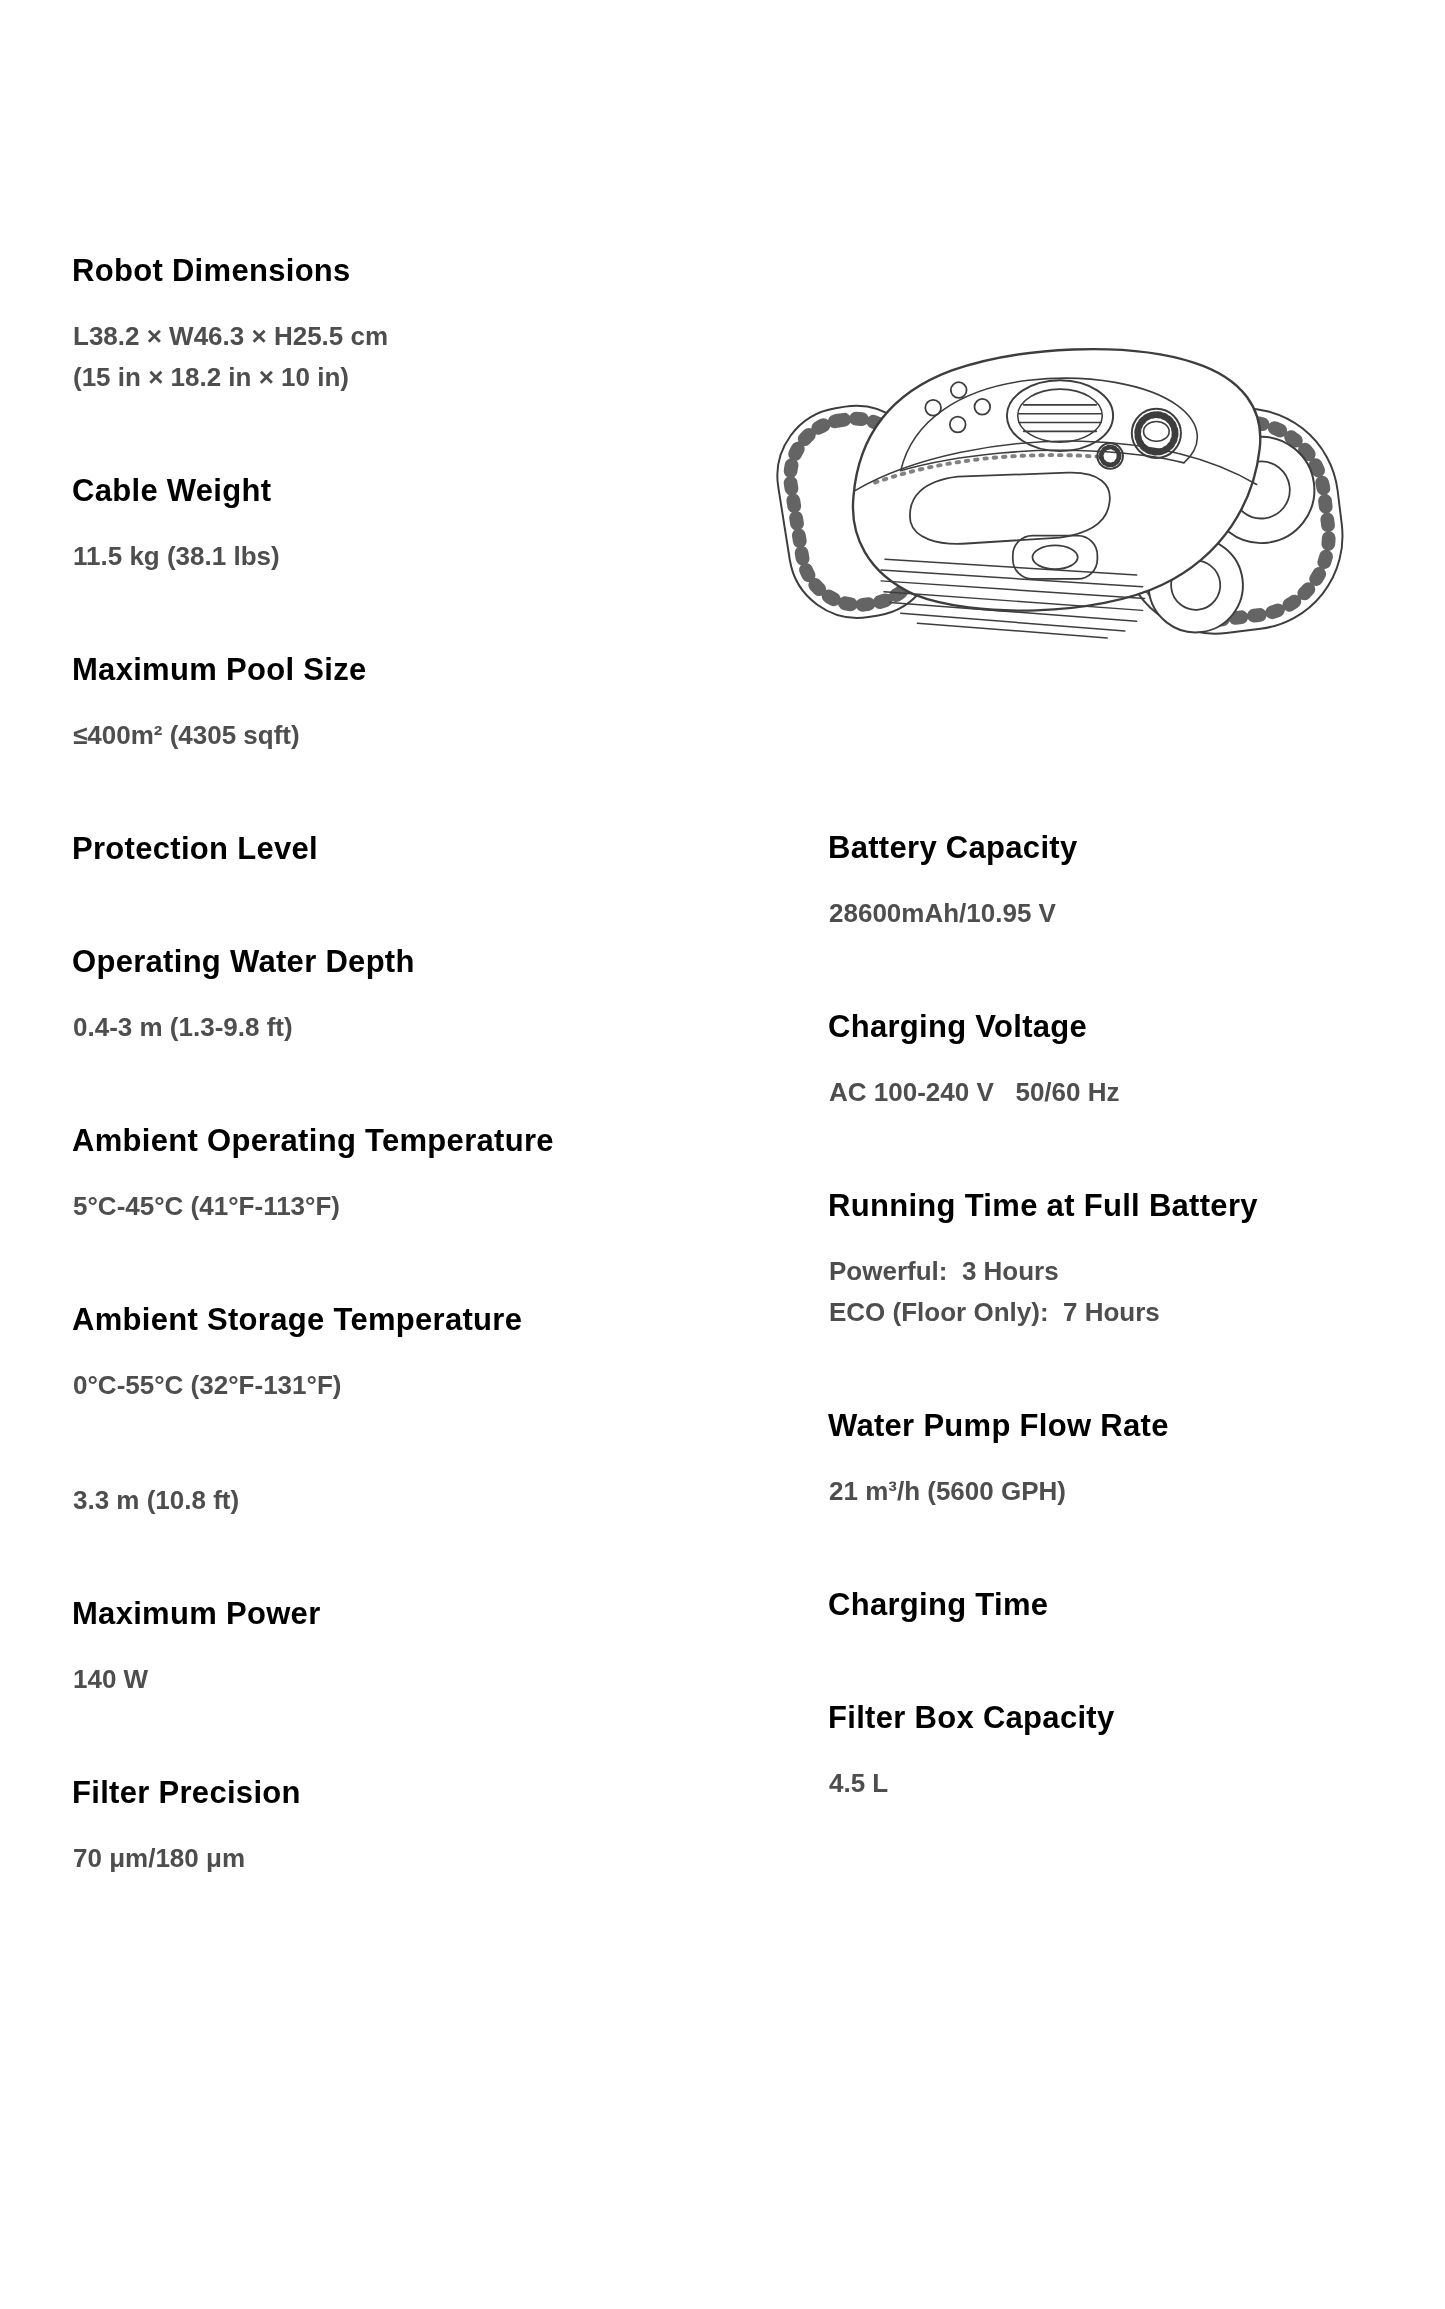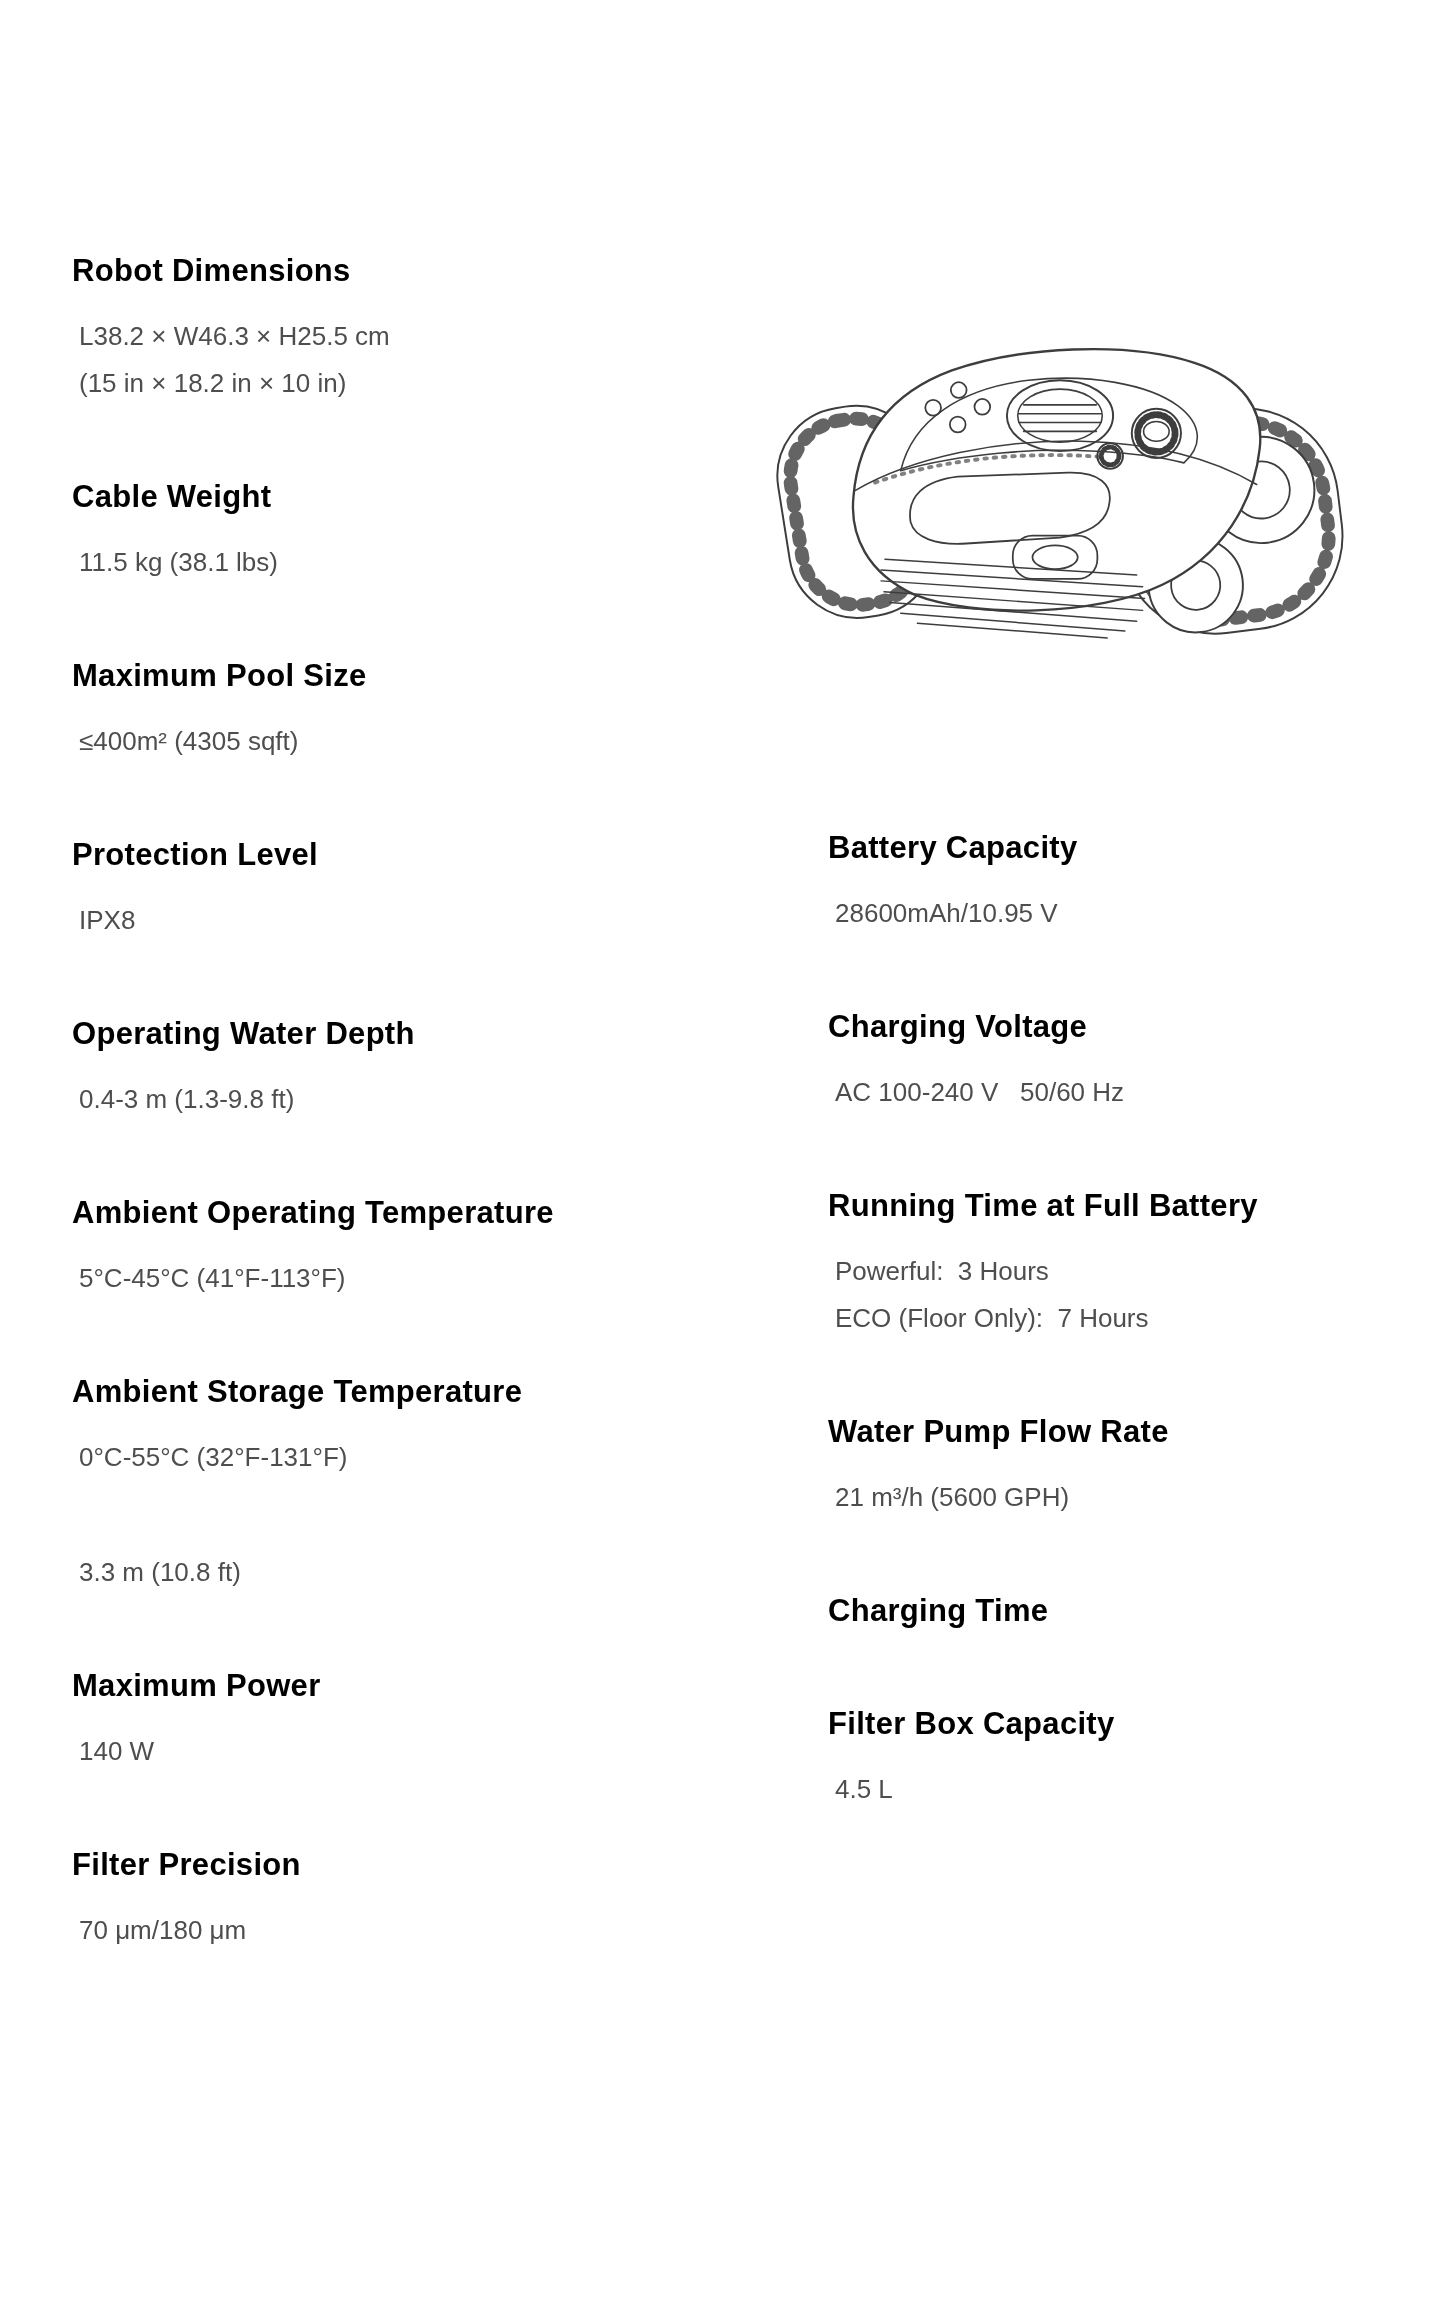--- a/index.html
+++ b/index.html
@@ -22,24 +22,24 @@
   .spec:last-child { margin-bottom: 0; }
   .spec h3 {
     margin: 0 0 26px 0;
     font-size: 31px;
     line-height: 38px;
     font-weight: 700;
     letter-spacing: 0.3px;
     color: #000000;
   }
   .spec p {
-    margin: 7px;
+    margin: 1px;
     font-size: 26px;
     line-height: 40px;
-    font-weight: 400;
+    font-weight: 700;
     color: #4e4e4e;
     white-space: pre-wrap;
   }
   .robot-illo {
     position: absolute;
     left: 765px;
     top: 268px;
     width: 590px;
     height: 374px;
   }
@@ -128,21 +128,20 @@
   <section class="spec">
     <h3>Cable Weight</h3>
     <p>11.5 kg (38.1 lbs)</p>
   </section>
   <section class="spec">
     <h3>Maximum Pool Size</h3>
     <p>≤400m² (4305 sqft)</p>
   </section>
   <section class="spec">
     <h3>Protection Level</h3>
-    <p>IPX8</p>
   </section>
   <section class="spec">
     <h3>Operating Water Depth</h3>
     <p>0.4-3 m (1.3-9.8 ft)</p>
   </section>
   <section class="spec">
     <h3>Ambient Operating Temperature</h3>
     <p>5°C-45°C (41°F-113°F)</p>
   </section>
   <section class="spec">

